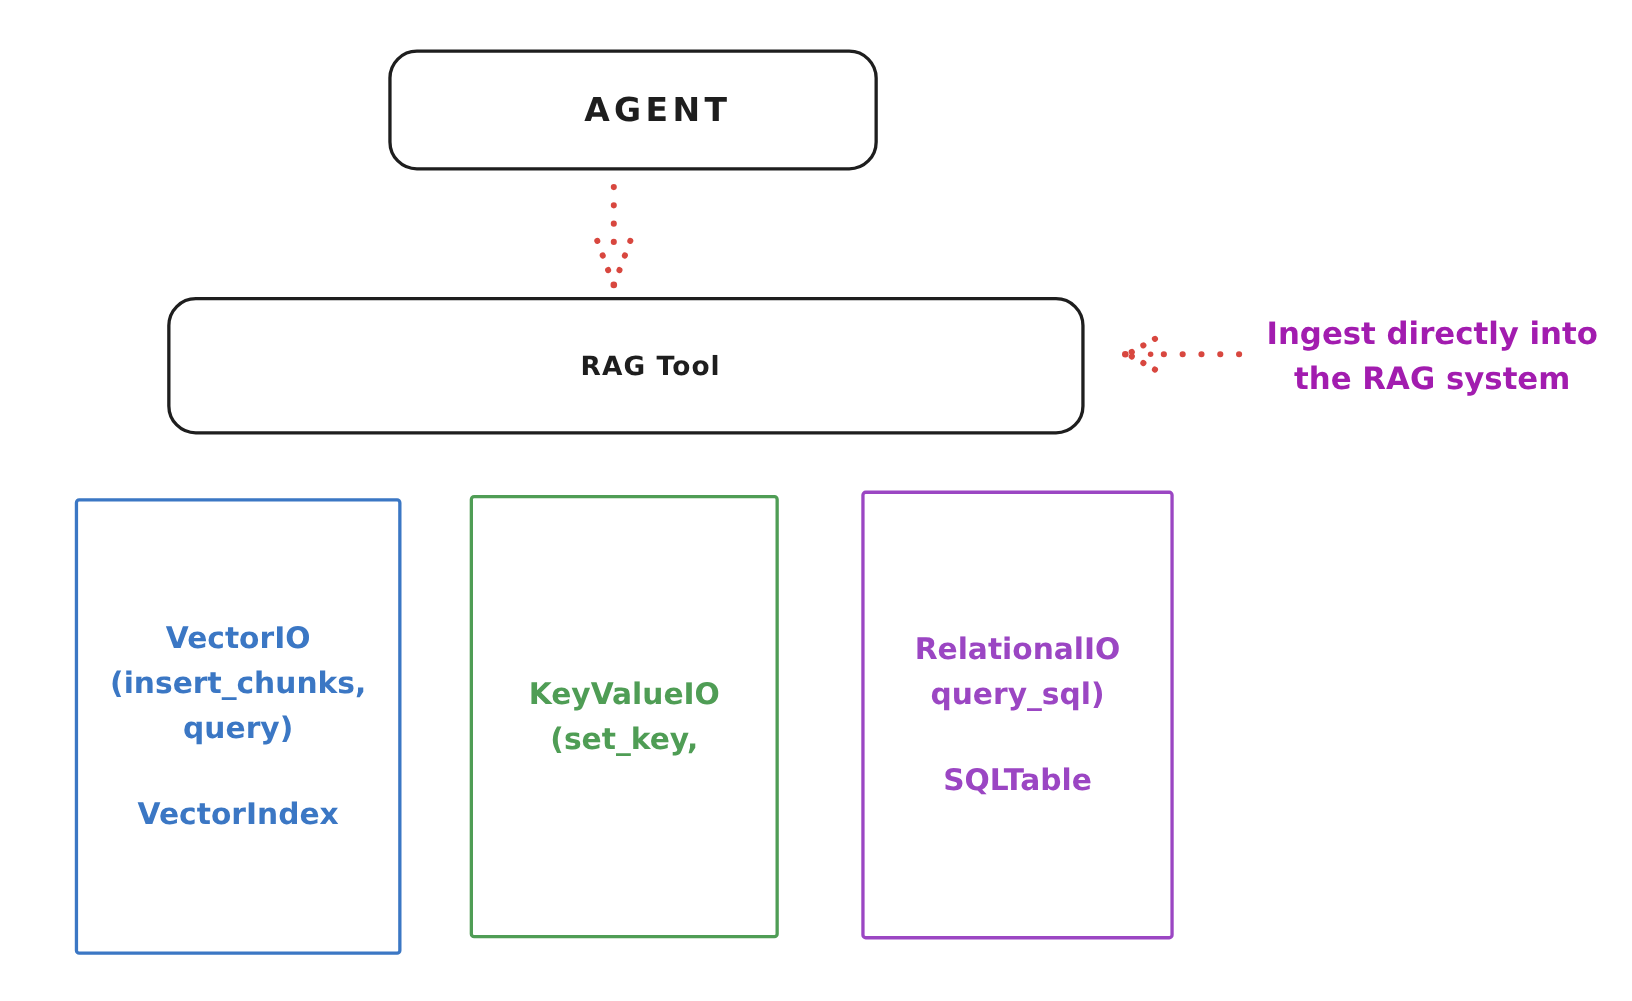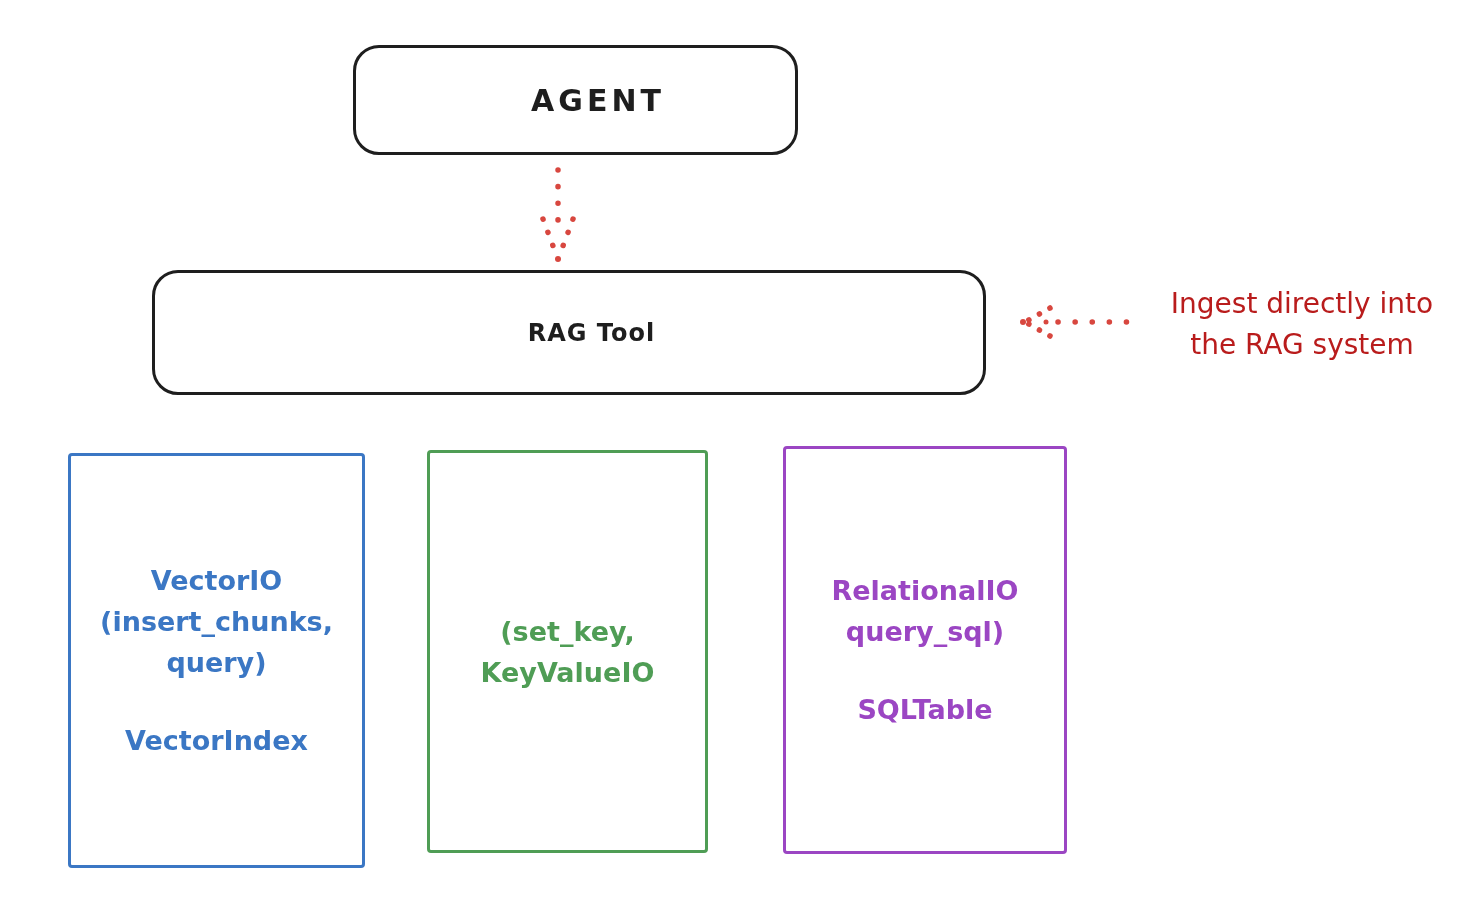--- a/index.html
+++ b/index.html
@@ -54,22 +54,22 @@
     stroke-width: 5.5;
     stroke-linecap: round;
   }
 
   
   .annotation {
     position: absolute;
     left: 1120px; top: 283px;
     width: 364px;
     text-align: center;
-    color: #b91c1c;
-    font-weight: normal;
+    color: #a21caf;
+    font-weight: bold;
     font-size: 28px;
     line-height: 41px;
   }
 
   
   .backend-box {
     position: absolute;
     border-radius: 4px;
     background: #ffffff;
     border: 3.5px solid;
@@ -142,22 +142,22 @@
   </div>
 
   <div class="backend-box backend-vector">
     <div>VectorIO</div>
     <div>(insert_chunks,</div>
     <div>query)</div>
     <div class="index-label">VectorIndex</div>
   </div>
 
   <div class="backend-box backend-keyvalue">
+    <div>KeyValueIO</div>
     <div>(set_key,</div>
-    <div>KeyValueIO</div>
   </div>
 
   <div class="backend-box backend-relational">
     <div>RelationalIO</div>
     <div>query_sql)</div>
     <div class="index-label">SQLTable</div>
   </div>
 
 </div>
 

